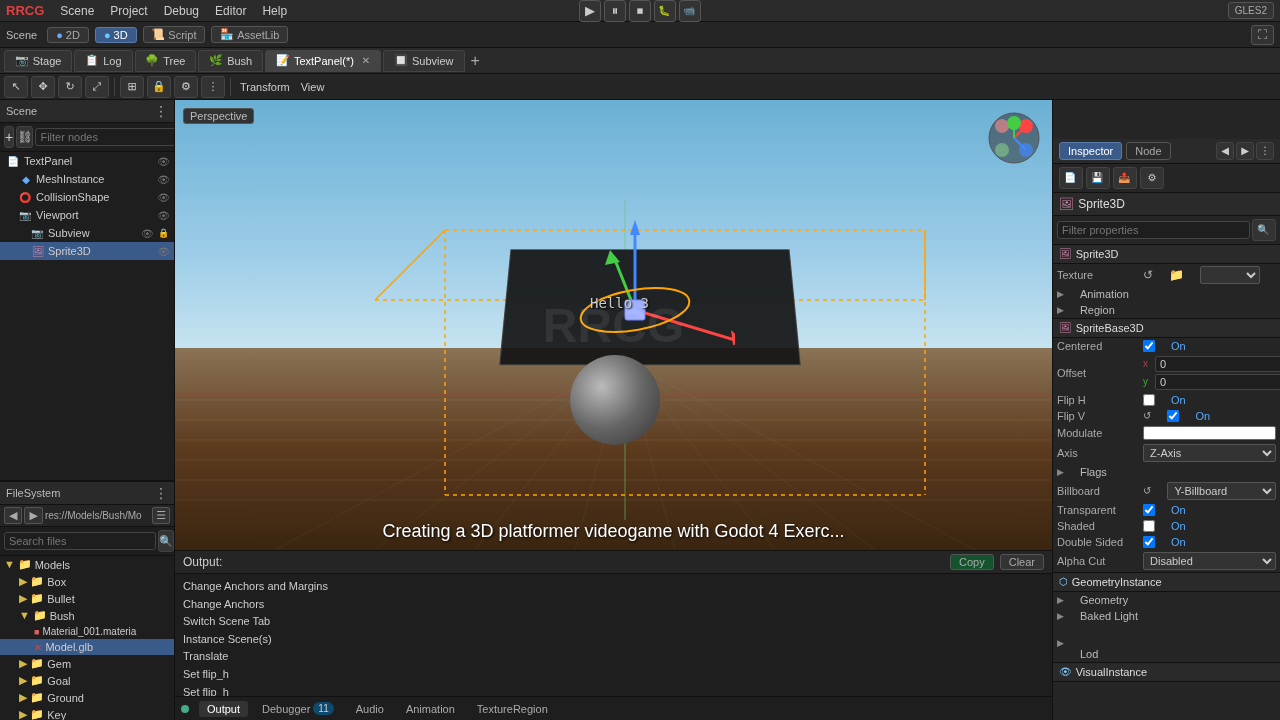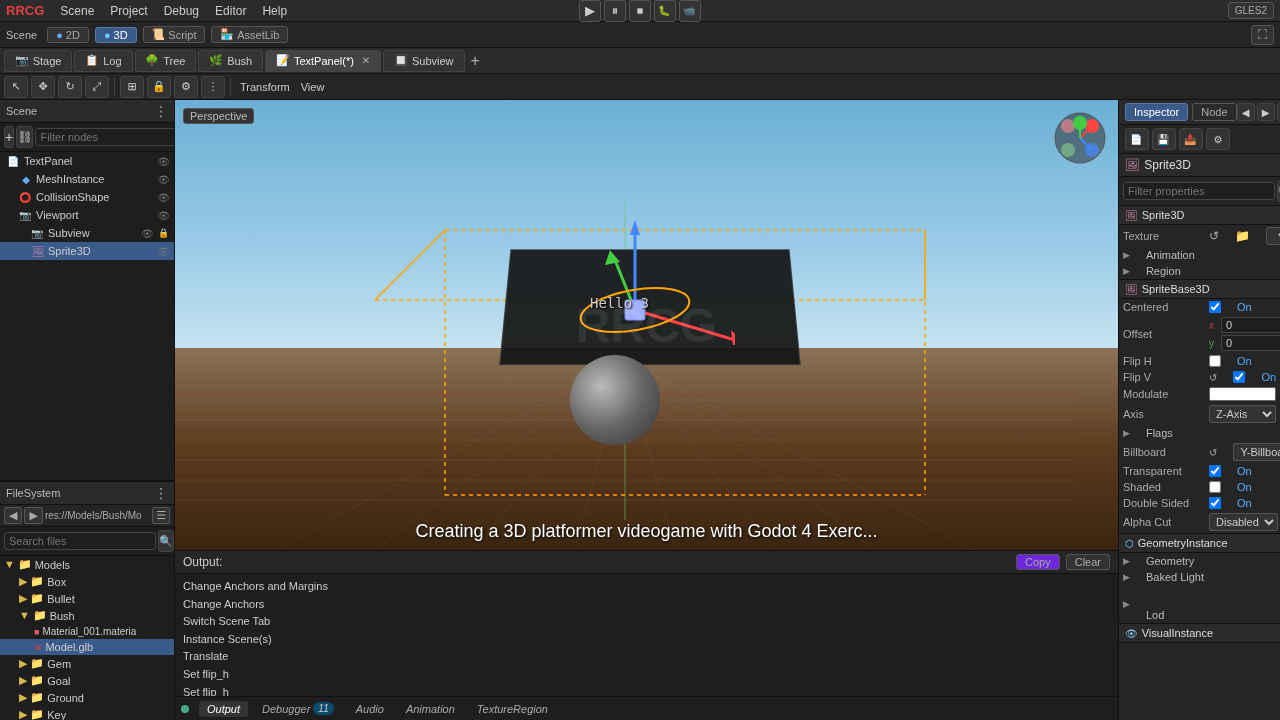--- a/index.html
+++ b/index.html
@@ -22,21 +22,21 @@
     .scene-item { display: flex; align-items: center; padding: 2px 4px; cursor: pointer; font-size: 11px; color: #ccc; gap: 3px; }
     .scene-item.selected { background: #3a5a8a; }
     .scene-item .indent { display: inline-block; }
     .scene-item .icon { width: 14px; height: 14px; display: inline-flex; align-items: center; justify-content: center; font-size: 10px; }
     .scene-item .vis-icon { margin-left: auto; font-size: 10px; color: #777; }
     #viewport-canvas { flex: 1; position: relative; background: linear-gradient(180deg, #87CEEB 0%, #87CEEB 55%, #5c3a1e 55%, #3a2a10 100%); overflow: hidden; }
     #output-panel { height: 170px; background: #1e1e1e; border-top: 1px solid #111; display: flex; flex-direction: column; }
     #output-header { display: flex; align-items: center; justify-content: space-between; padding: 3px 8px; background: #252525; border-bottom: 1px solid #111; }
     #output-content { flex: 1; padding: 4px 8px; overflow-y: auto; font-size: 11px; color: #aaa; line-height: 1.6; }
     #output-bottom-bar { display: flex; align-items: center; gap: 6px; padding: 3px 6px; background: #1e1e1e; border-top: 1px solid #111; }
-    .output-tab { padding: 2px 8px; font-size: 11px; cursor: pointer; color: #aaa; border-radius: 3px; font-style: italic; }
+    .output-tab { padding: 2px 8px; font-size: 11px; cursor: pointer; color: #aaa; border-radius: 3px; }
     .output-tab.active { color: #fff; background: #333; }
     .debugger-badge { background: #0c4a6e; color: #ccc; border-radius: 8px; padding: 1px 5px; font-size: 10px; }
 
     
     #right-panel { width: 185px; background: #252525; border-left: 1px solid #111; display: flex; flex-direction: column; }
     #filter-properties { display: flex; align-items: center; padding: 3px 4px; border-bottom: 1px solid #111; gap: 2px; }
     #filter-properties input { flex: 1; background: #1e1e1e; border: 1px solid #444; color: #ccc; padding: 2px 4px; font-size: 11px; border-radius: 3px; }
     .prop-row { display: flex; align-items: center; padding: 2px 4px; font-size: 11px; color: #bbb; gap: 16px; }
     .prop-label { min-width: 70px; color: #aaa; }
     .prop-value { flex: 1; background: #1e1e1e; border: 1px solid #444; border-radius: 2px; padding: 1px 4px; color: #ccc; font-size: 11px; }
@@ -387,21 +387,21 @@
 
       <div class="watermark">RRCG</div>
 
       <div class="subtitle-bar">Creating a 3D platformer videogame with Godot 4 Exerc...</div>
     </div>
 
     <div id="output-panel">
       <div id="output-header">
         <span>Output:</span>
         <div style="display:flex; gap:6px;">
-          <button style="background:#6d28d9; border:1px solid #555; color:#aaa; padding:1px 8px; font-size:11px; border-radius:3px; cursor:pointer;">Copy</button>
+          <button style="background:#14532d; border:1px solid #555; color:#aaa; padding:1px 8px; font-size:11px; border-radius:3px; cursor:pointer;">Copy</button>
           <button style="background:#333; border:1px solid #555; color:#aaa; padding:1px 8px; font-size:11px; border-radius:3px; cursor:pointer;">Clear</button>
         </div>
       </div>
       <div id="output-content">
         <div class="scene-item" style="padding:0;">Change Anchors and Margins</div>
         <div class="scene-item" style="padding:0;">Change Anchors</div>
         <div class="scene-item" style="padding:0;text-align:center;">Switch Scene Tab</div>
         <div class="scene-item" style="padding:0;">Instance Scene(s)</div>
         <div class="scene-item" style="padding:0;">Translate</div>
         <div class="scene-item" style="padding:0;">Set flip_h</div>
@@ -415,21 +415,21 @@
           <span>Debugger</span>
           <span class="debugger-badge">11</span>
         </span>
         <span class="output-tab">Audio</span>
         <span class="output-tab">Animation</span>
         <span class="output-tab">TextureRegion</span>
       </div>
     </div>
   </div>
 
-  <div id="right-panel" style="width:162px; overflow-y:auto;">
+  <div id="right-panel" style="width:228px; overflow-y:auto;justify-content:center;">
 
     <div style="display:flex; align-items:center; justify-content:space-between; padding:3px 6px; background:#2a2a2a; border-bottom:1px solid #111;">
       <div style="display:flex; gap:4px;">
         <span style="background:#3a5a8a; border:1px solid #5a7aaa; border-radius:3px; padding:2px 8px; font-size:11px; color:#fff; cursor:pointer;">Inspector</span>
         <span style="background:transparent; border:1px solid #555; border-radius:3px; padding:2px 8px; font-size:11px; color:#aaa; cursor:pointer;">Node</span>
       </div>
       <div style="display:flex; gap:2px;">
         <button class="toolbar-btn" style="width:18px; height:18px; font-size:10px;">◀</button>
         <button class="toolbar-btn" style="width:18px; height:18px; font-size:10px;">▶</button>
         <button class="toolbar-btn" style="width:18px; height:18px; font-size:10px;">⋮</button>

